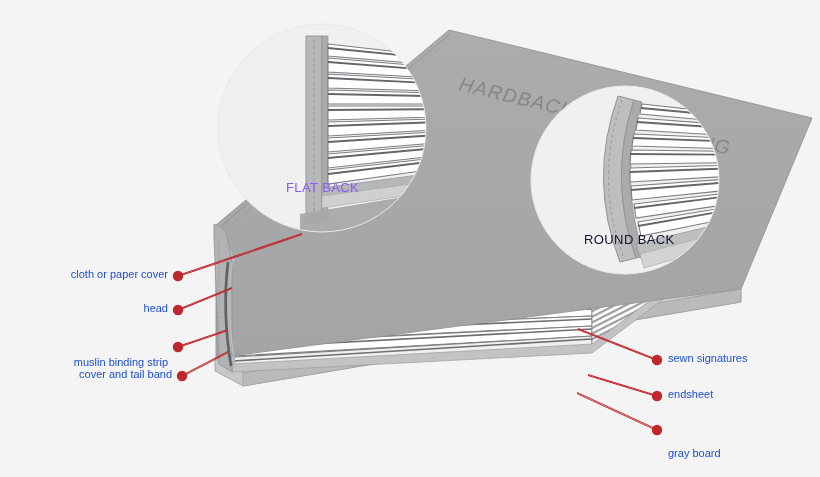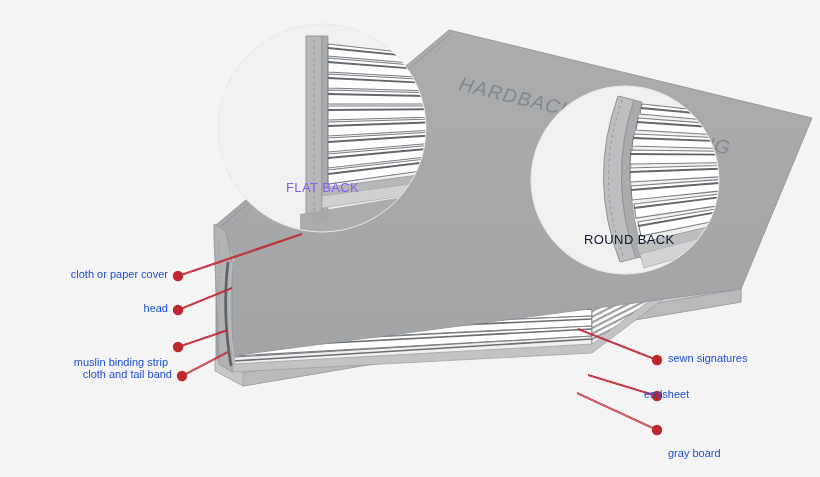--- a/index.html
+++ b/index.html
@@ -303,25 +303,25 @@
         <circle cx="657" cy="360" r="5.2" fill="#c0272d"></circle>
         <circle cx="657" cy="396" r="5.2" fill="#c0272d"></circle>
         <circle cx="657" cy="430" r="5.2" fill="#c0272d"></circle>
       </g>
 </svg>
 
 <div id="labels-left-layer">
       <div class="lbl lbl-left" style="right: 652px; top: 269px;">cloth or paper cover</div>
       <div class="lbl lbl-left" style="right: 652px; top: 303px;">head</div>
       <div class="lbl lbl-left" style="right: 652px; top: 325px; margin-top: 32px;">muslin binding strip</div>
-      <div class="lbl lbl-left" style="right: 648px; top: 369px;">cloth and tail band</div>
+      <div class="lbl lbl-left" style="right: 648px; top: 369px;">cover and tail band</div>
     </div>
 <div id="labels-right-layer">
       <div class="lbl lbl-right" style="left: 668px; top: 353px;">sewn signatures</div>
-      <div class="lbl lbl-right" style="left: 644px; top: 389px;">endsheet</div>
+      <div class="lbl lbl-right" style="left: 668px; top: 389px;">endsheet</div>
       <div class="lbl lbl-right" style="left: 668px; top: 448px;">gray board</div>
     </div>
 <div id="callout-layer">
       <div class="callout" style="left: 286px; top: 180px; color: #8b5cf6;">FLAT BACK</div>
       <div class="callout" style="left: 584px; top: 232px; color: #0f172a;">ROUND BACK</div>
     </div>
 
 </div>
 
 </body></html>

